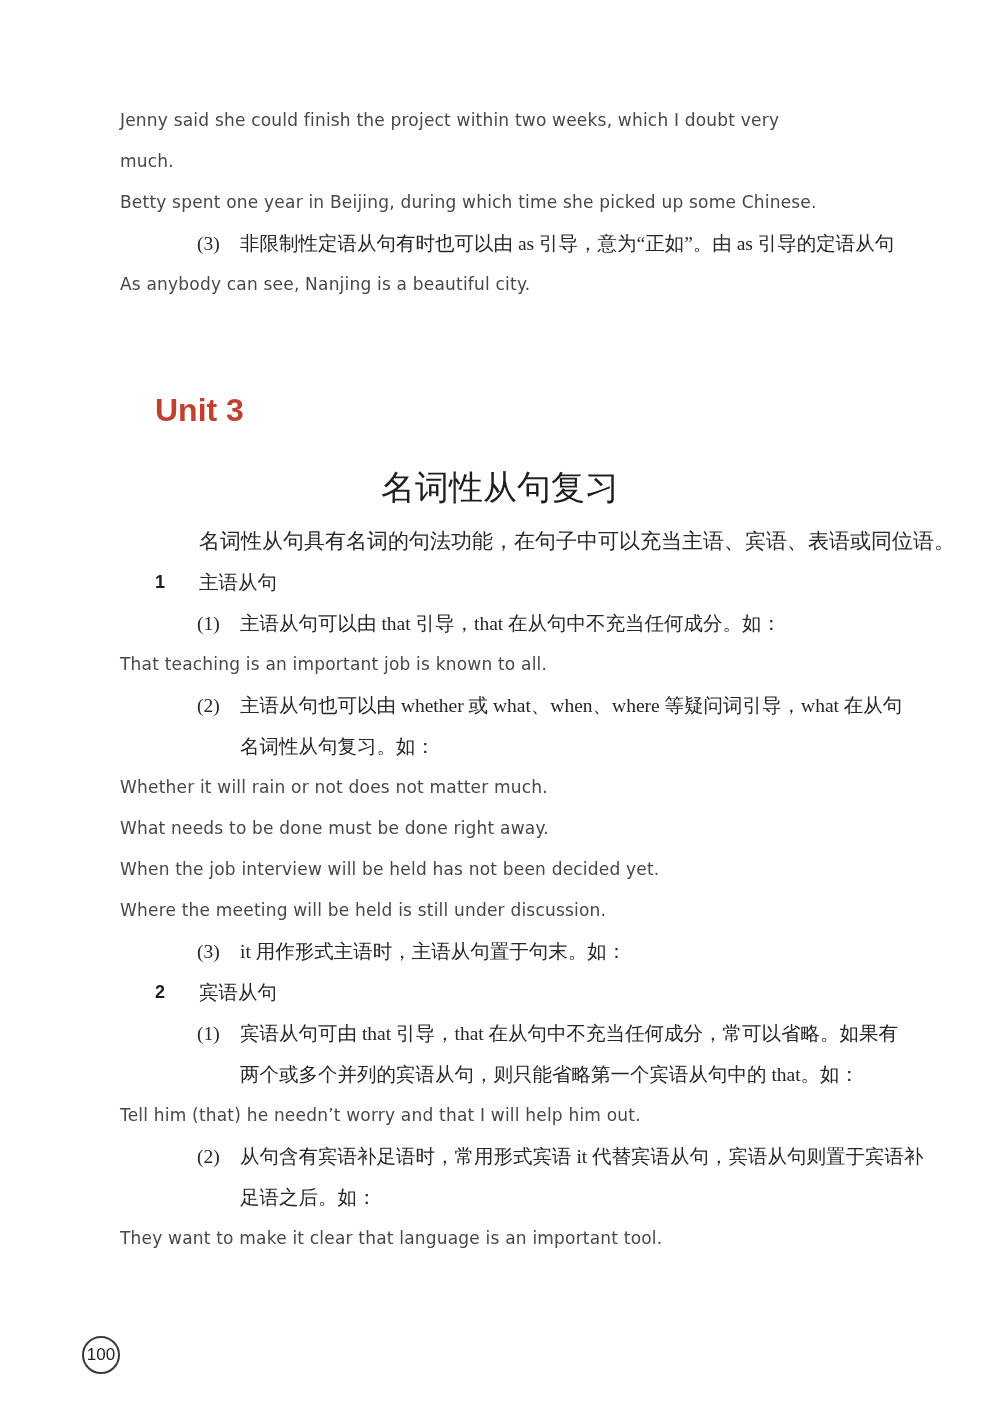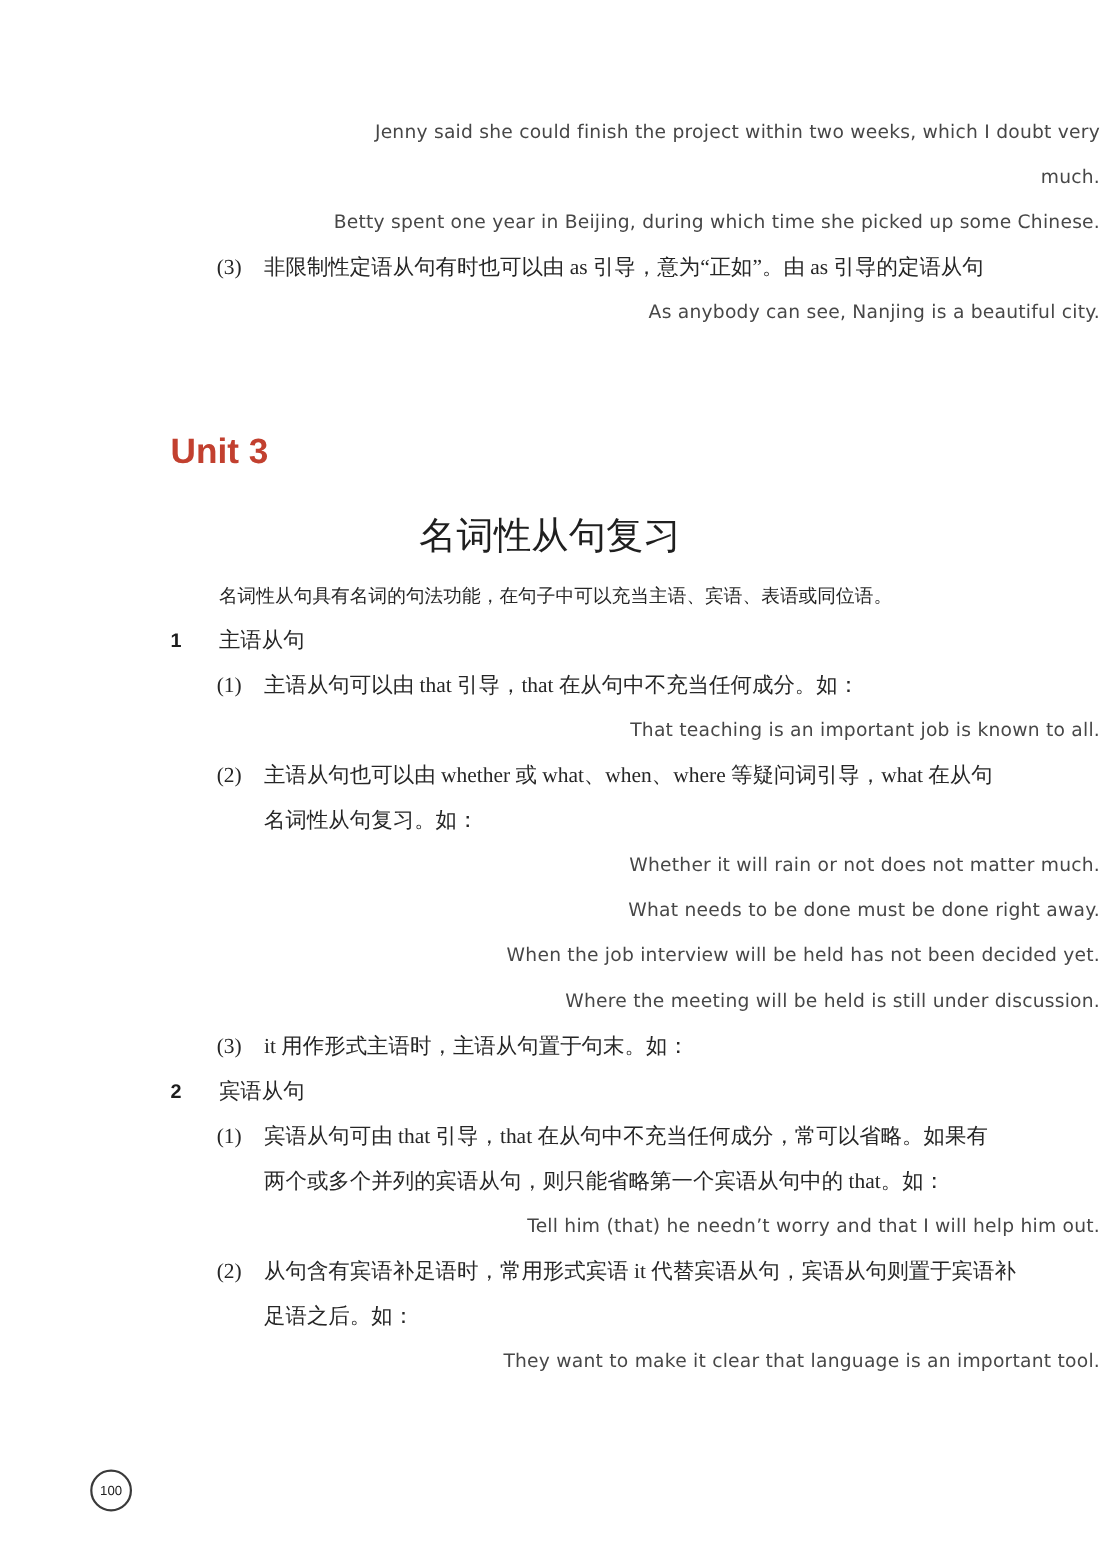--- a/index.html
+++ b/index.html
@@ -34,21 +34,20 @@
     left: 197px;
     top: 0;
   }
   
   .k-en {
     padding-left: 120px;
     font-family: "DejaVu Sans", sans-serif;
     font-size: 17px;
     letter-spacing: 0.2px;
     color: #474747;
-    text-align: right;
   }
   
   .k-cn, .k-cn-cont {
     padding-left: 240px;
     font-family: "Liberation Serif", "DejaVu Serif", serif;
     font-size: 19.5px;
     color: #262626;
   }
   .k-cn .marker {
     font-family: "Liberation Serif", "DejaVu Serif", serif;
@@ -66,21 +65,21 @@
     left: 155px;
     font-family: "Liberation Sans", sans-serif;
     font-weight: 700;
     font-size: 18px;
     color: #1d1d1d;
   }
   
   .k-intro {
     padding-left: 199px;
     font-family: "Liberation Serif", "DejaVu Serif", serif;
-    font-size: 17px;
+    font-size: 21px;
     color: #262626;
   }
   .unit-heading {
     margin: 80px 0 0 155px;
     height: 50px;
     line-height: 50px;
     font-family: "Liberation Sans", sans-serif;
     font-weight: 700;
     font-size: 32px;
     color: #c2402f;
@@ -102,21 +101,21 @@
     position: absolute;
     left: 82px;
     top: 1336px;
     width: 34px;
     height: 34px;
     border: 2px solid #3a3a3a;
     border-radius: 50%;
     text-align: center;
     line-height: 34px;
     font-family: "Liberation Sans", sans-serif;
-    font-size: 12px;
+    font-size: 17px;
     color: #222222;
   }
 </style>
 </head>
 <body>
 
 <div class="page">
   <div class="content">
 
     <div class="rows-top">

